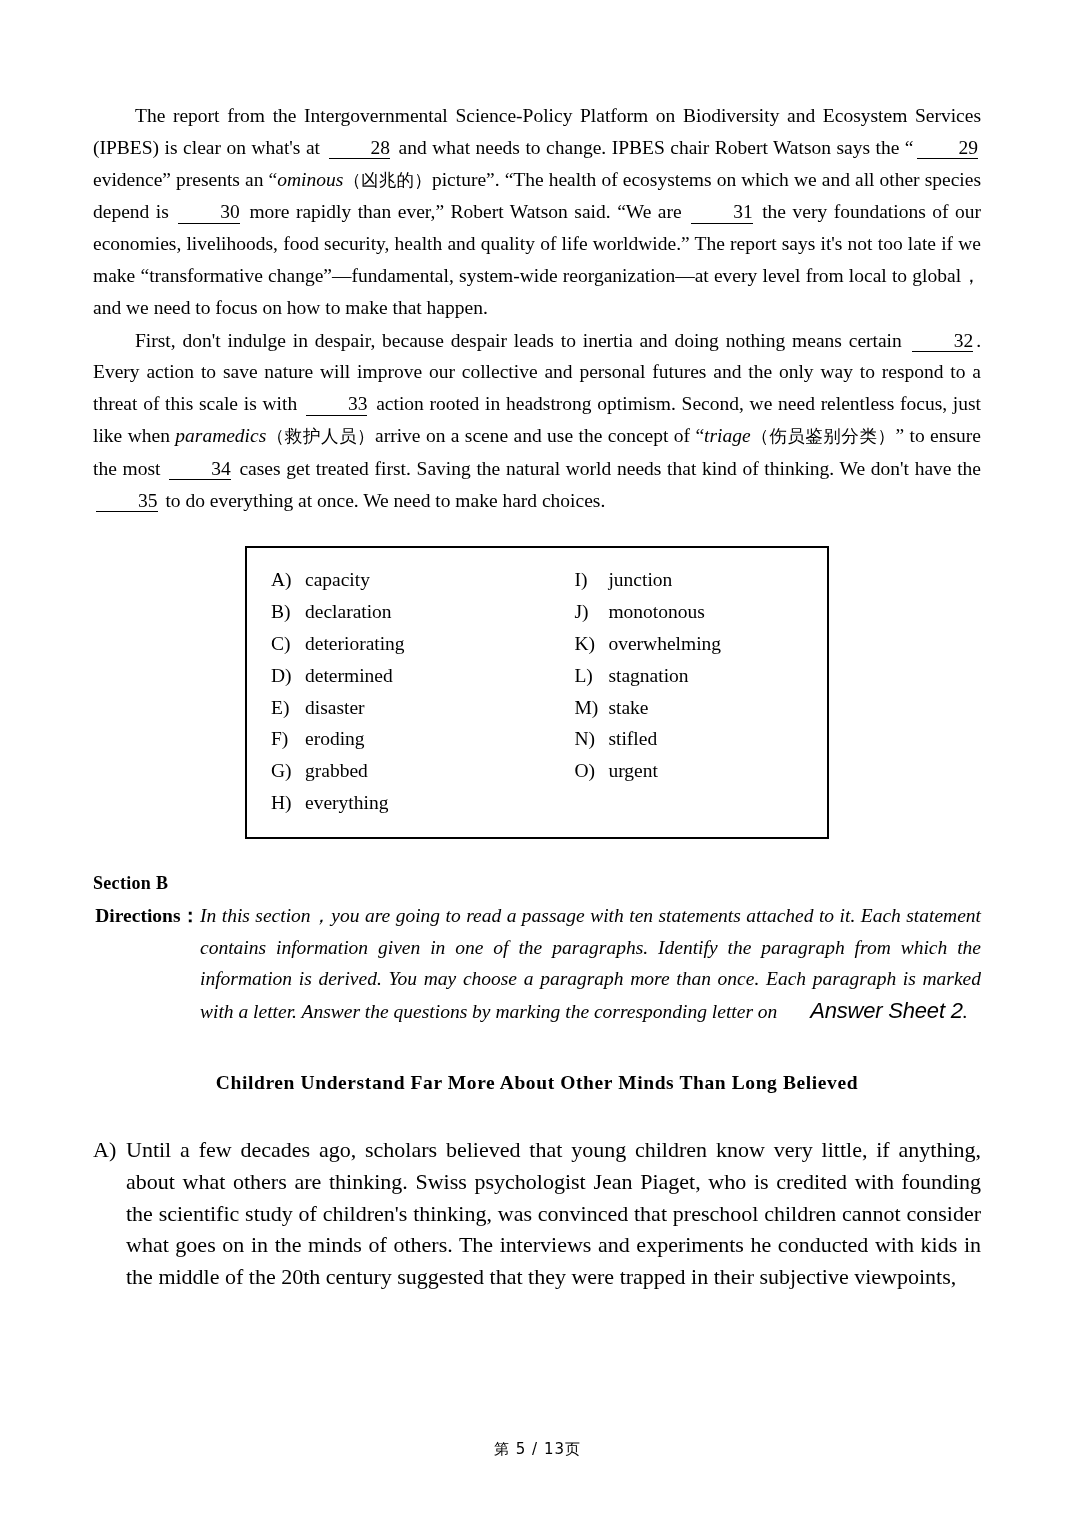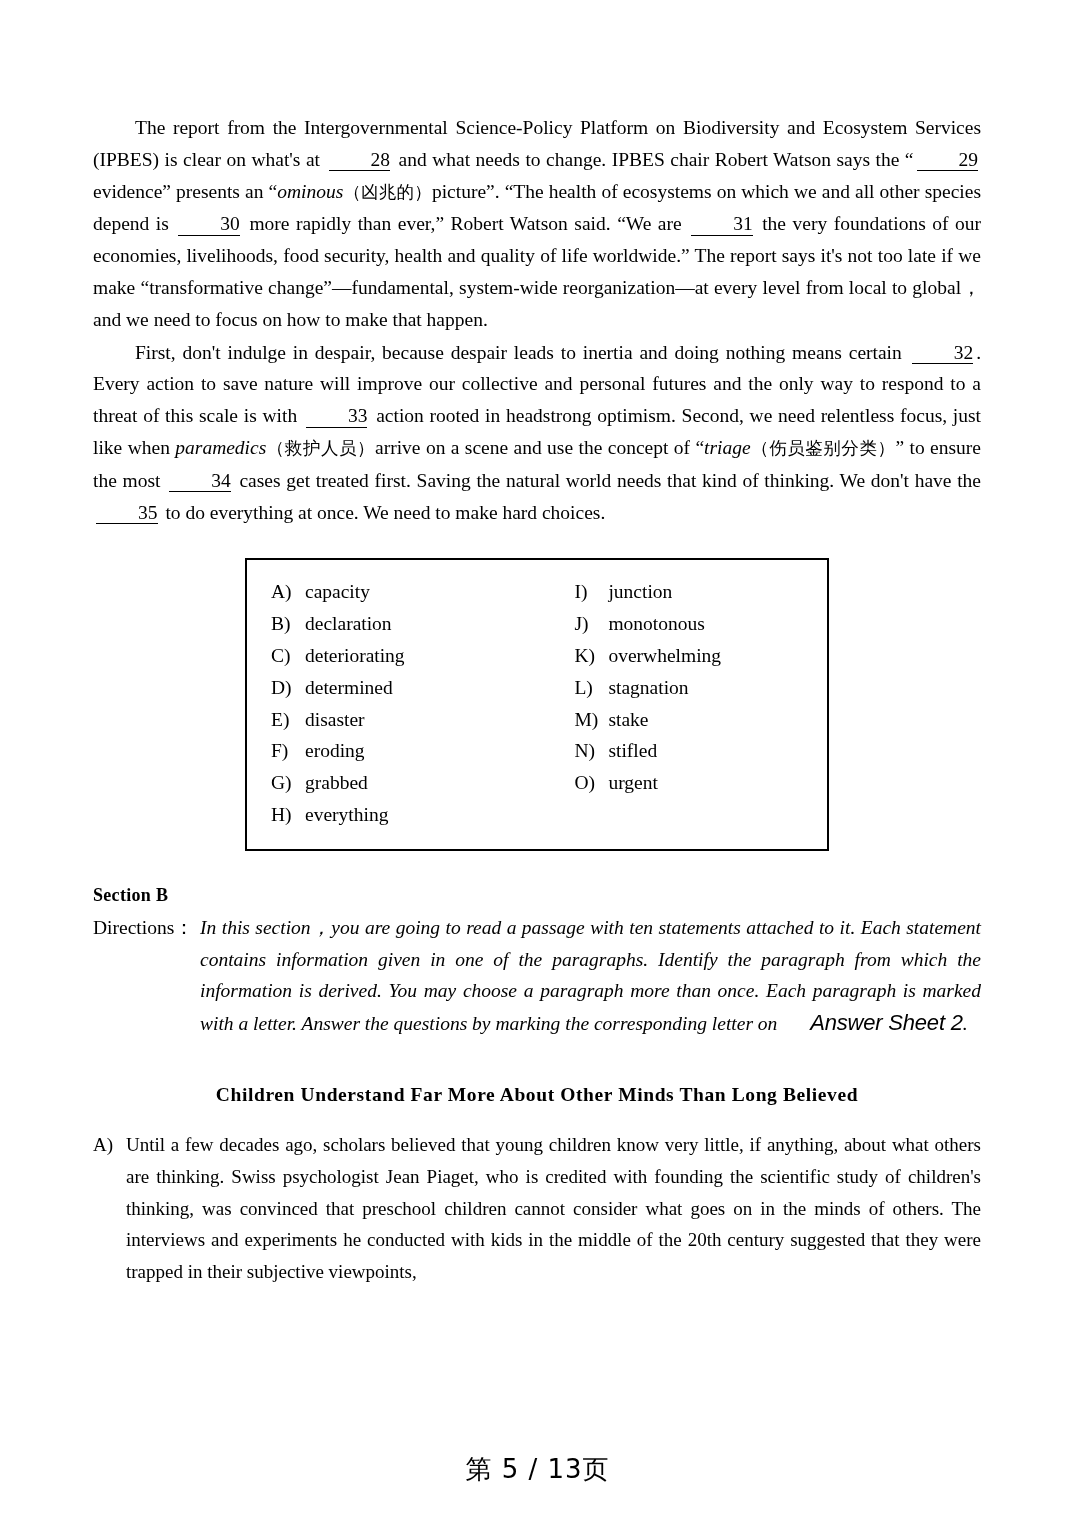--- a/index.html
+++ b/index.html
@@ -10,21 +10,21 @@
   body {
     width: 1075px;
     height: 1518px;
     position: relative;
     font-family: "Liberation Serif", "DejaVu Serif", serif;
     color: #000000;
     overflow: hidden;
   }
   .page {
     position: absolute;
-    left: 0; top: 16px;
+    left: 0; top: 4px;
     width: 1075px;
     height: 1234px;
   }
   .content {
     position: absolute;
     left: 93px;
     top: 96px;
     width: 888px;
   }
 
@@ -93,24 +93,25 @@
     font-weight: bold;
     margin-top: 34px;
     letter-spacing: 0.3px;
   }
   .directions-row {
     display: flex;
     margin-top: 6px;
   }
   .directions-label {
     font-size: 19.5px;
-    font-weight: normal;
+    font-weight: bold;
     flex: 0 0 107px;
     white-space: nowrap;
     line-height: 31.8px;
+    text-align: right;
   }
   .directions-body {
     font-size: 19.5px;
     line-height: 31.8px;
     font-style: italic;
     text-align: justify;
     text-justify: inter-word;
     flex: 1 1 auto;
   }
   .answer-sheet {
@@ -124,39 +125,39 @@
 
   .passage-title {
     text-align: center;
     font-size: 19.5px;
     font-weight: bold;
     margin-top: 44px;
     letter-spacing: 0.6px;
   }
 
   .lettered-para {
-    margin-top: 23px;
-    font-size: 19px;
+    margin-top: 40px;
+    font-size: 22px;
     line-height: 31.8px;
     text-align: justify;
     text-justify: inter-word;
     padding-left: 33px;
     text-indent: -33px;
   }
   .lp-letter { display: inline-block; width: 33px; text-indent: 0; }
 
   
   .footer {
     position: absolute;
     left: 0;
     top: 1436px;
     width: 1075px;
     text-align: center;
     font-family: "DejaVu Sans", "Liberation Sans", sans-serif;
-    font-size: 26px;
+    font-size: 15px;
     letter-spacing: 1px;
   }
 </style>
 </head>
 <body>
 
 <div class="page">
   <div class="content">
 
     <p class="para"><span>The report from the Intergovernmental Science-Policy Platform on Biodiversity and Ecosystem Services (IPBES) is clear on what's at</span> <span class="blank">28</span> <span>and what needs to change. IPBES chair Robert Watson says the “</span><span class="blank">29</span> <span>evidence” presents an “</span><span class="it">ominous</span><span class="cn">（凶兆的）</span><span>picture”. “The health of ecosystems on which we and all other species depend is</span> <span class="blank">30</span> <span>more rapidly than ever,” Robert Watson said. “We are</span> <span class="blank">31</span> <span>the very foundations of our economies, livelihoods, food security, health and quality of life worldwide.” The report says it's not too late if we make “transformative change”—fundamental, system-wide reorganization—at every level from local to global，and we need to focus on how to make that happen.</span></p>

